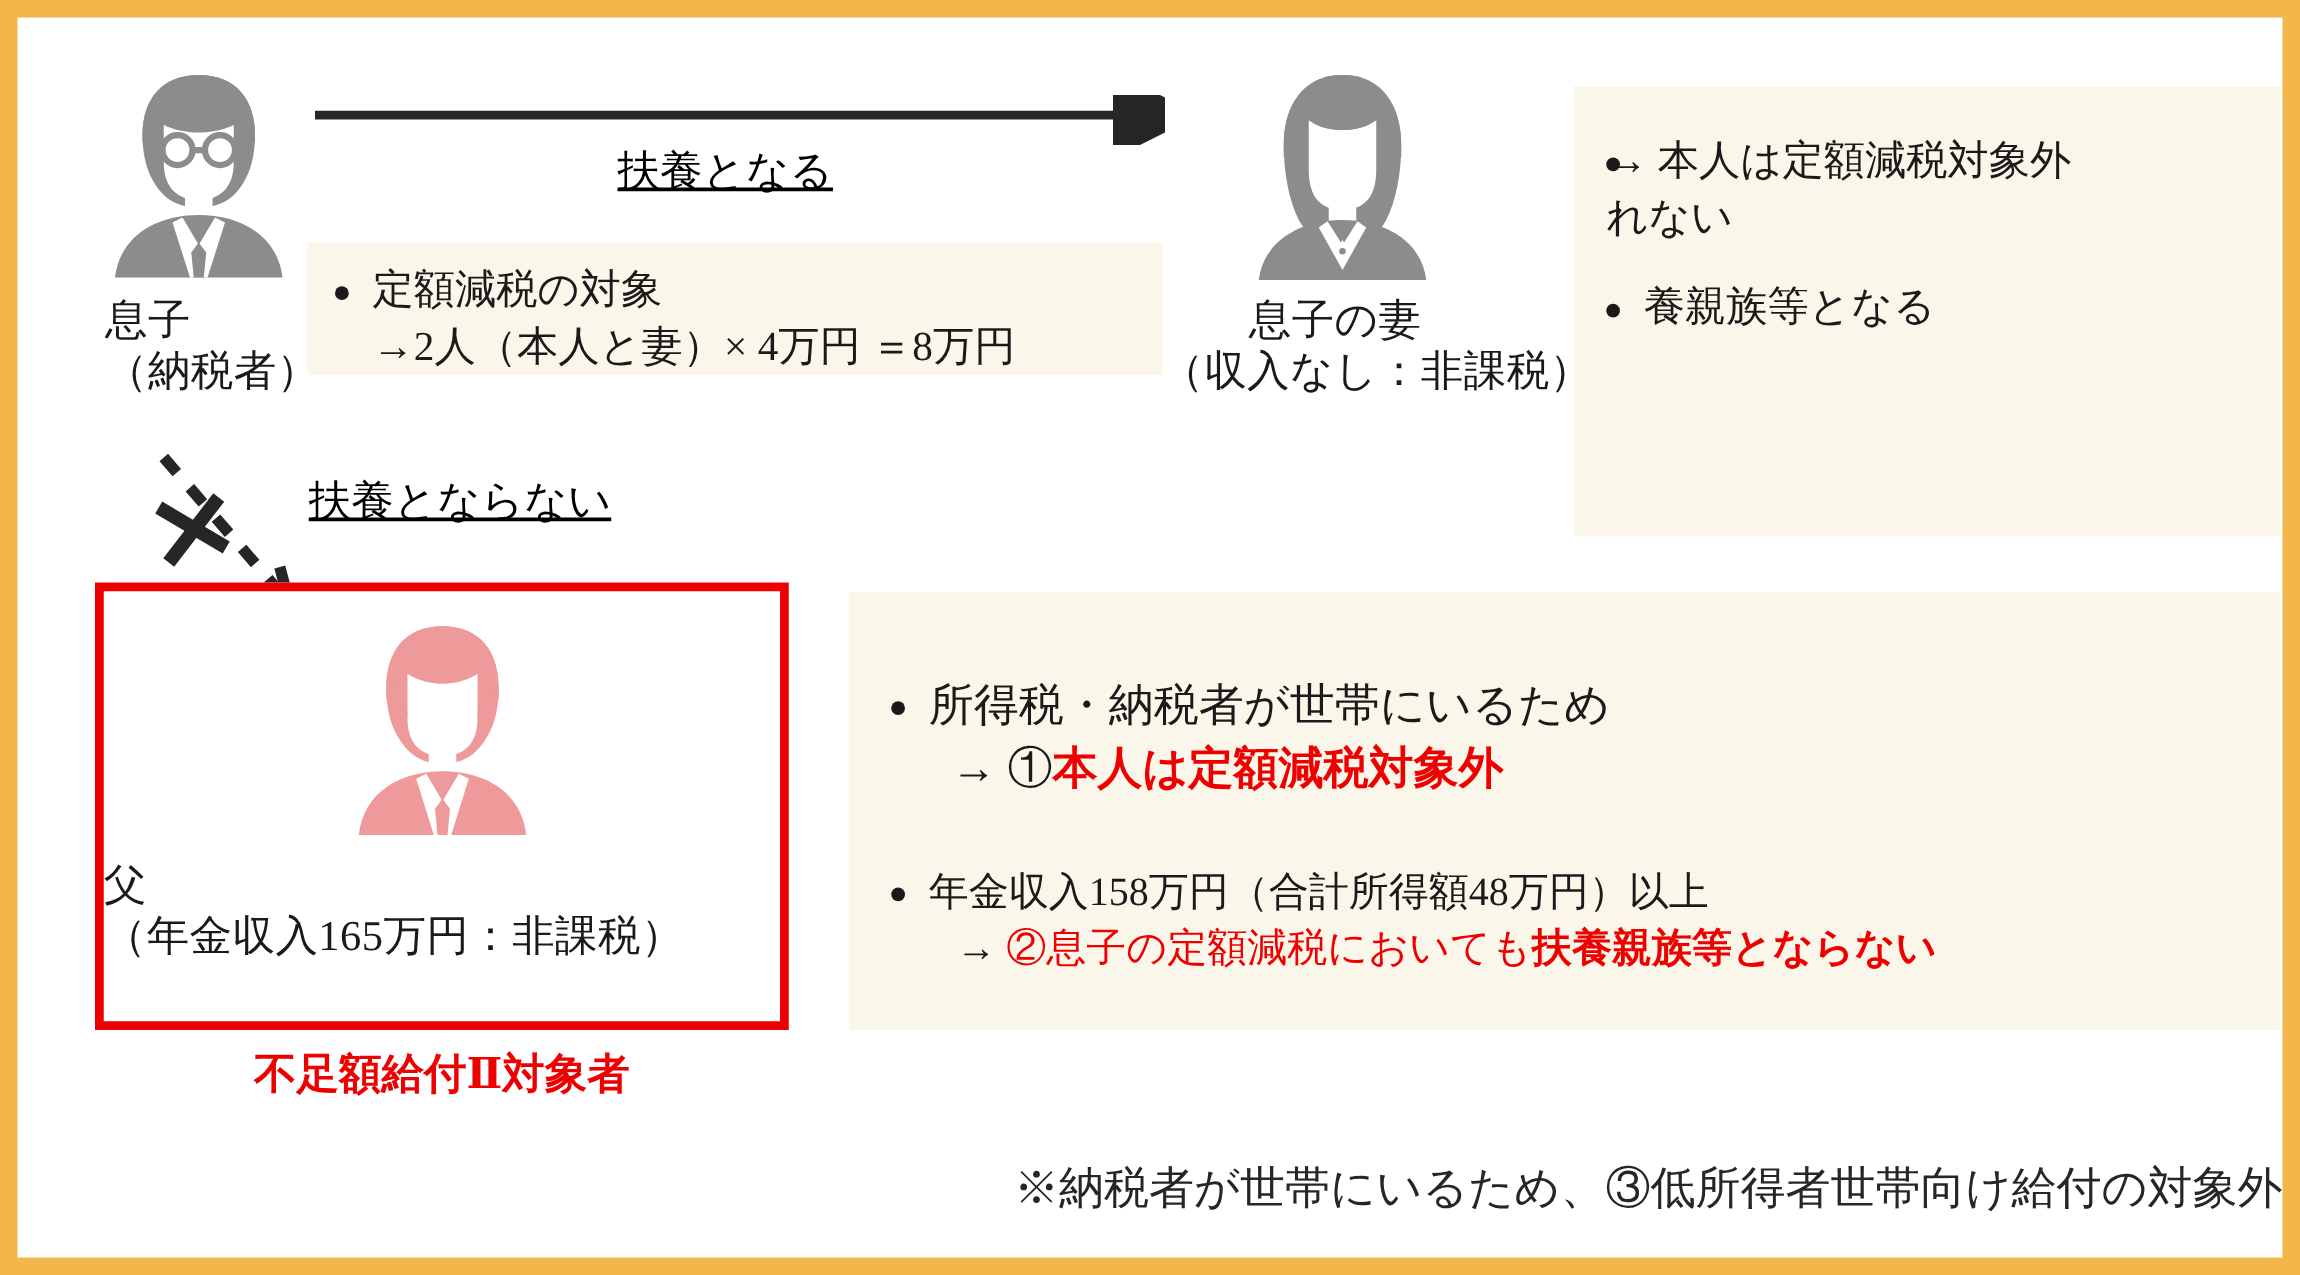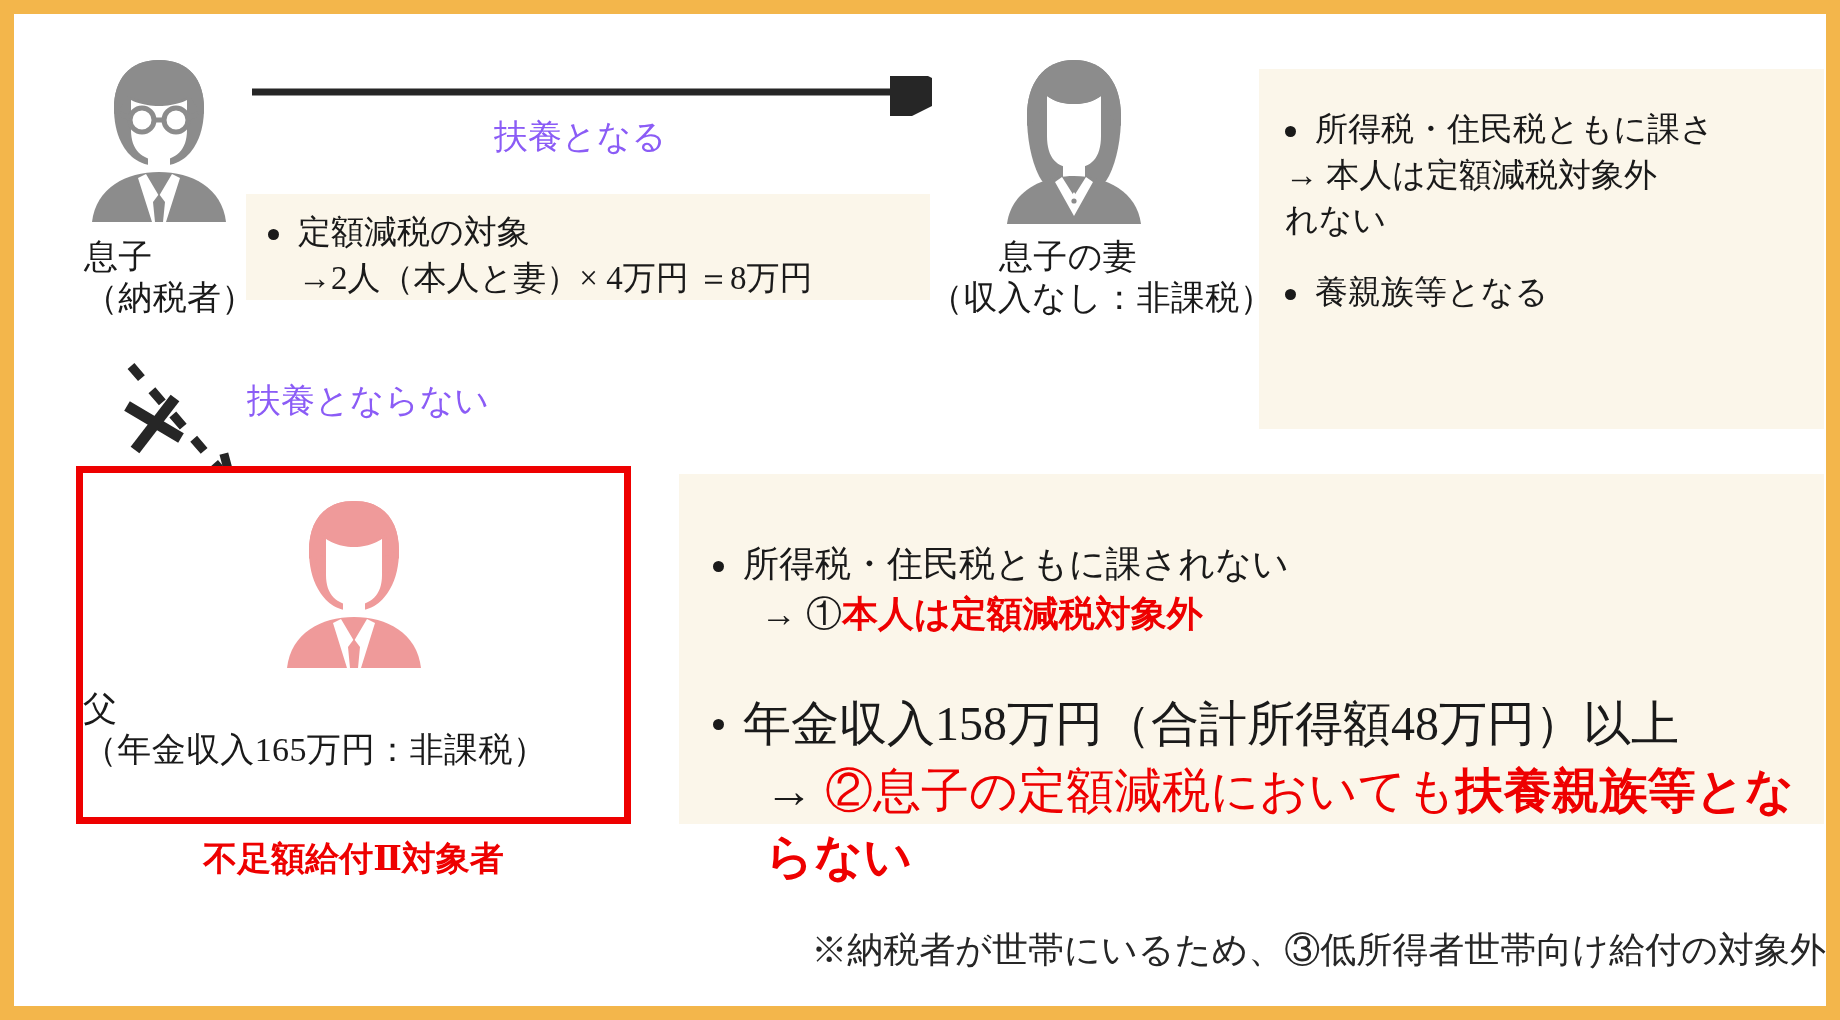--- a/index.html
+++ b/index.html
@@ -59,22 +59,23 @@
     width: 11px;
     height: 11px;
     background: #1a1a1a;
     border-radius: 50%;
   }
   .bullet-list li .l2 { display: block; }
 
   
   .arrow-label {
     font-size: 34px;
-    color: #8b5cf6;
-    white-space: nowrap;
+    color: #000000;
+    white-space: nowrap;
+    text-decoration: underline;
   }
 
   
   .red-frame {
     border: 7px solid #ee0000;
     box-sizing: border-box;
     background: #ffffff;
   }
   .red-caption {
     color: #ee0000;
@@ -175,21 +176,20 @@
     </svg>
     <div class="person-label" style="width:150px; margin-top:10px;">
       <div>息子の妻</div>
       <div style="margin-left:-70px; width:290px;">（収入なし：非課税）</div>
     </div>
   </div>
 
   <div class="abs beige" style="left:1245px; top:55px; width:565px; height:360px; padding:38px 12px 0 18px;">
     <ul class="bullet-list">
       <li style="margin-bottom:26px;">
-        <span>所得税・住民税ともに課さ</span>
         <span class="l2" style="margin-left:-30px;">→ 本人は定額減税対象外</span>
         <span class="l2" style="margin-left:-30px;">れない</span>
       </li>
       <li>
         <span class="l2">養親族等となる</span>
       </li>
     </ul>
   </div>
 
   <svg class="abs" style="left:95px; top:340px;" width="190" height="190">
@@ -228,26 +228,26 @@
       <div>父</div>
       <div>（年金収入165万円：非課税）</div>
     </div>
   </div>
 
   <div class="abs red-caption" style="left:62px; top:822px; width:555px;">不足額給付Ⅱ対象者</div>
 
   <div class="abs beige" style="left:665px; top:460px; width:1145px; height:350px; padding:66px 16px 0 26px;">
     <ul class="bullet-list" style="font-size:36px;">
       <li style="font-size:36px; margin-bottom:52px;">
-        <span>所得税・住民税ともに課されない</span>
+        <span>所得税・納税者が世帯にいるため</span>
         <span class="l2" style="margin-left:18px;">
           <span class="blk">→ </span><span class="blk">①</span><span class="rb">本人は定額減税対象外</span>
         </span>
       </li>
-      <li style="font-size:48px;">
+      <li style="font-size:32px;">
         <span> 年金収入158万円（合計所得額48万円）以上</span>
         <span class="l2" style="margin-left:22px;">
           <span class="blk">→ </span><span class="rn">②</span><span class="rn">息子の定額減税においても</span><span class="rb">扶養親族等とならない</span>
         </span>
       </li>
     </ul>
   </div>
 
   <div class="abs footnote" style="left:0; right:0; top:912px;">※納税者が世帯にいるため、③低所得者世帯向け給付の対象外</div>
 

